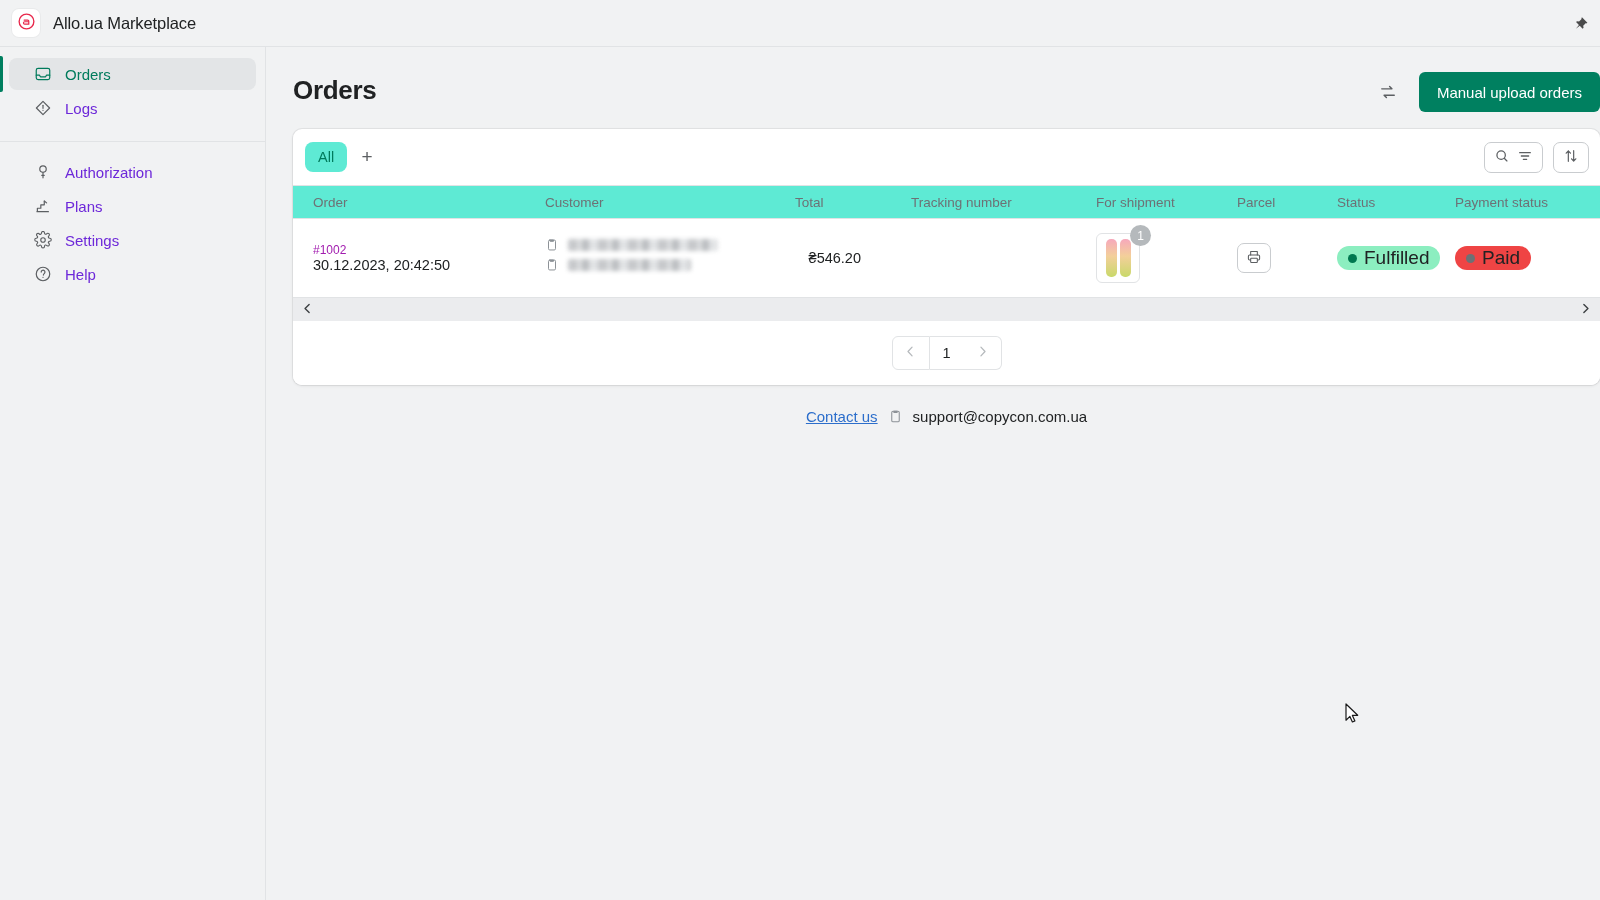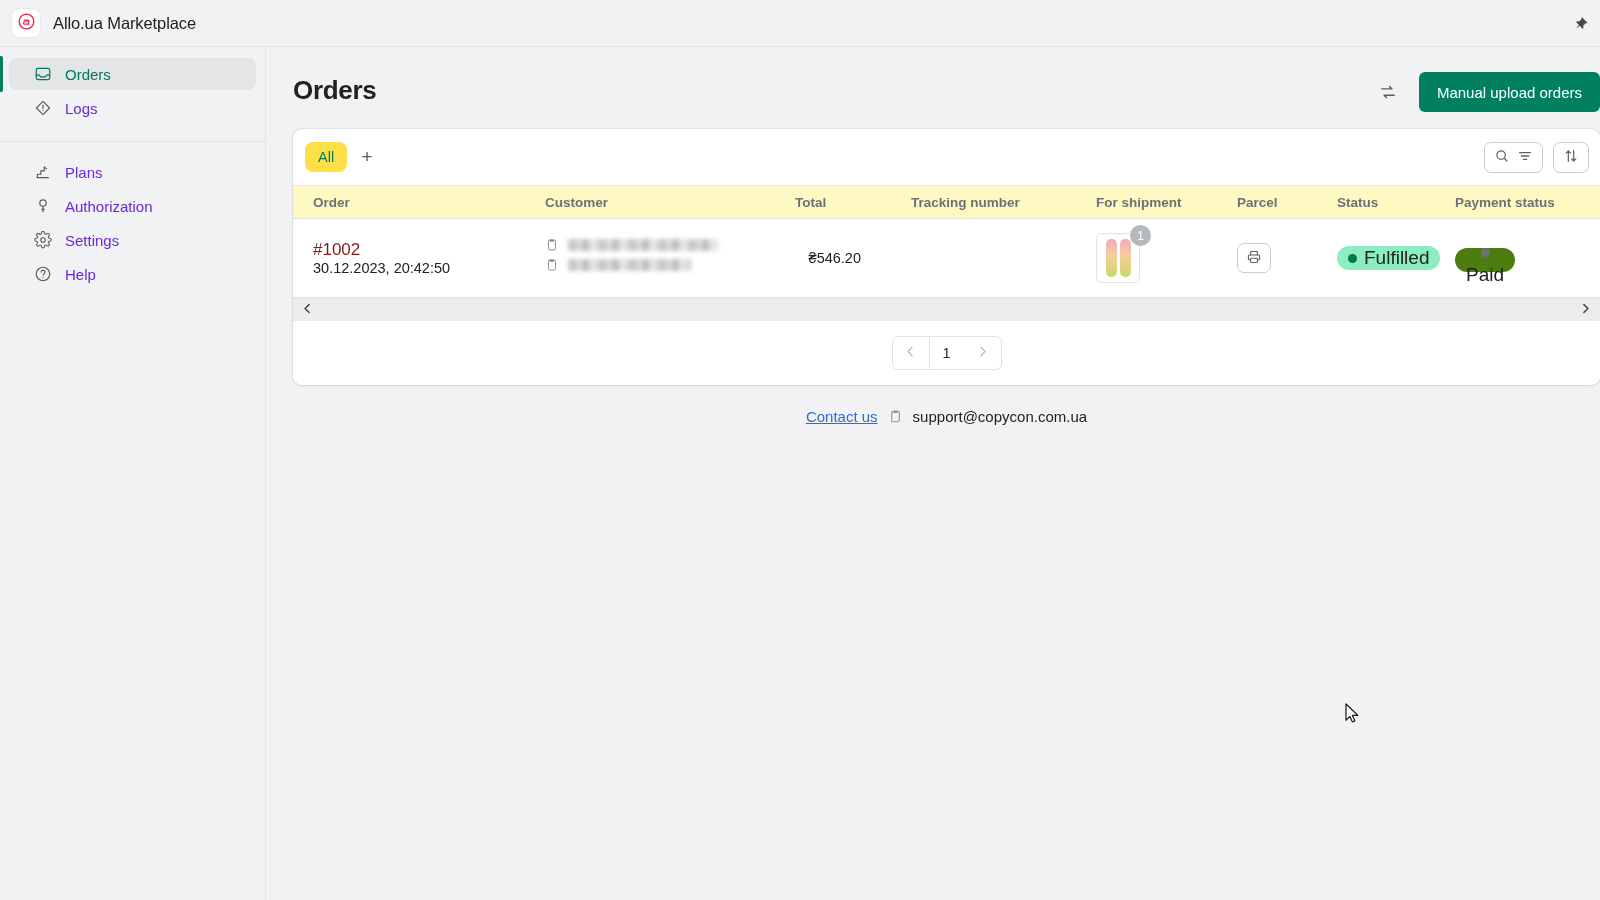--- a/index.html
+++ b/index.html
@@ -115,58 +115,58 @@
   .tabbar {
     height: 56px; display: flex; align-items: center;
     padding: 0 12px 0 12px; position: relative;
   }
   .tab {
     height: 30px; padding: 0 13px;
     display: flex; align-items: center; justify-content: center;
     border-radius: 8px; font-size: 14.5px; cursor: pointer;
     color: #5c5f62;
   }
-  .tab.active { background: #fde047; color: #007b5c; }
+  .tab.active { background: #5eead4; color: #007b5c; }
   .tab-add {
     width: 30px; height: 30px; margin-left: 5px;
     display: flex; align-items: center; justify-content: center;
     color: #5c5f62; font-size: 19px; cursor: pointer; border-radius: 8px;
   }
   .tabbar-right {
     position: absolute; right: 11px; top: 13px;
     display: flex; align-items: center; gap: 10px;
   }
   .icon-btn {
     height: 31px; border: 1px solid #c9cccf; border-radius: 7px;
     background: #fff; display: flex; align-items: center;
     justify-content: center; gap: 7px; padding: 0 9px;
     color: #5c5f62; cursor: pointer;
   }
 
   
   .tbl { width: 100%; border-collapse: collapse; table-layout: fixed; }
   .tbl thead th {
-    background: #fef9c3;
+    background: #5eead4;
     border-top: 1px solid #e1e3e5;
     border-bottom: 1px solid #e1e3e5;
     height: 33px;
-    font-size: 13.5px; font-weight: 700; color: #6d7175;
+    font-size: 13.5px; font-weight: 400; color: #6d7175;
     text-align: left; padding: 0 8px;
   }
   .tbl td { padding: 14px 8px; vertical-align: middle; font-size: 14.5px; }
   .col-order   { width: 244px; padding-left: 20px !important; }
   .col-cust    { width: 250px; margin-left: 28px; }
   .col-total   { width: 82px;  text-align: right; }
   .col-track   { width: 200px; padding-left: 42px !important; }
   .col-ship    { width: 158px; padding-left: 27px !important; }
   .col-parcel  { width: 100px; padding-left: 10px !important; }
   .col-status  { width: 118px; padding-left: 10px !important; }
   .col-pay     { width: 155px; padding-left: 10px !important; }
 
-  .order-link { color: #7f1d1d; font-size: 17px; display: block; cursor: pointer; }
+  .order-link { color: #a21caf; font-size: 12px; display: block; cursor: pointer; }
   .order-date { color: #202223; font-size: 14.5px; margin-top: 6px; }
 
   .cust-line { display: flex; align-items: center; gap: 9px; margin-bottom: 6px; }
   .copy-icon { color: #8c9196; flex: none; display: flex; }
   .redact {
     height: 12px; border-radius: 2px;
     background: repeating-linear-gradient(90deg,
       #c4c6c9 0 9px, #d9dbdd 9px 14px, #b9bcbf 14px 21px, #e0e2e4 21px 30px);
     filter: blur(2.2px); opacity: .95;
   }
@@ -201,21 +201,21 @@
   }
 
   .badge {
     display: inline-flex; align-items: center; gap: 7px;
     height: 24px; padding: 0 11px; border-radius: 12px;
     font-size: 19px; color: #202223; white-space: nowrap;
   }
   .badge .dot { width: 9px; height: 9px; border-radius: 50%; flex: none; }
   .badge.fulfilled { background: #8ceec0; }
   .badge.fulfilled .dot { background: #00784f; }
-  .badge.paid { background: #4d7c0f; flex-direction: column; }
+  .badge.paid { background: #ef4444; }
   .badge.paid .dot { background: #6d7175; }
 
   
   .hscroll {
     height: 24px; background: #ebecee;
     border-top: 1px solid #e1e3e5;
     display: flex; align-items: center; justify-content: space-between;
     padding: 0 8px; color: #3d4043; cursor: pointer;
   }
 
@@ -294,36 +294,36 @@
       <span>Logs</span>
     </div>
   </div>
 
   <div class="nav-sep"></div>
 
   <div class="nav-group">
     <div class="nav-item">
       <span class="nav-icon">
         <svg width="18" height="18" viewBox="0 0 24 24" fill="none" stroke="currentColor" stroke-width="1.6" stroke-linecap="round" stroke-linejoin="round">
+          <circle cx="12" cy="8" r="4.3"></circle>
+            <path d="M12 12.3v7.4M10.3 16.4h3.4"></path>
+        </svg>
+      </span>
+      <span>Authorization</span>
+    </div>
+
+    <div class="nav-item">
+      <span class="nav-icon">
+        <svg width="18" height="18" viewBox="0 0 24 24" fill="none" stroke="currentColor" stroke-width="1.6" stroke-linecap="round" stroke-linejoin="round">
           <path d="M4 19.5h15.2"></path>
             <path d="M4.5 19V15h4.6v-4.6h4.6V5.4"></path>
             <path d="M13.7 5.4l3.1 2.4"></path>
         </svg>
       </span>
       <span>Plans</span>
-    </div>
-
-    <div class="nav-item">
-      <span class="nav-icon">
-        <svg width="18" height="18" viewBox="0 0 24 24" fill="none" stroke="currentColor" stroke-width="1.6" stroke-linecap="round" stroke-linejoin="round">
-          <circle cx="12" cy="8" r="4.3"></circle>
-            <path d="M12 12.3v7.4M10.3 16.4h3.4"></path>
-        </svg>
-      </span>
-      <span>Authorization</span>
     </div>
 
     <div class="nav-item">
       <span class="nav-icon">
         <svg width="18" height="18" viewBox="0 0 24 24" fill="none" stroke="currentColor" stroke-width="1.5" stroke-linecap="round" stroke-linejoin="round">
           <circle cx="12" cy="12" r="3"></circle>
           <path d="M19.3 14.5a1.6 1.6 0 00.3 1.8l.1.1a2 2 0 11-2.8 2.8l-.1-.1a1.6 1.6 0 00-1.8-.3 1.6 1.6 0 00-1 1.5v.2a2 2 0 01-4 0v-.1a1.6 1.6 0 00-1-1.5 1.6 1.6 0 00-1.8.3l-.1.1a2 2 0 11-2.8-2.8l.1-.1a1.6 1.6 0 00.3-1.8 1.6 1.6 0 00-1.5-1h-.2a2 2 0 010-4h.1a1.6 1.6 0 001.5-1 1.6 1.6 0 00-.3-1.8l-.1-.1a2 2 0 112.8-2.8l.1.1a1.6 1.6 0 001.8.3h.1a1.6 1.6 0 001-1.5v-.2a2 2 0 014 0v.1a1.6 1.6 0 001 1.5 1.6 1.6 0 001.8-.3l.1-.1a2 2 0 112.8 2.8l-.1.1a1.6 1.6 0 00-.3 1.8v.1a1.6 1.6 0 001.5 1h.2a2 2 0 010 4h-.1a1.6 1.6 0 00-1.5 1z"></path>
         </svg>
       </span>
       <span>Settings</span>

